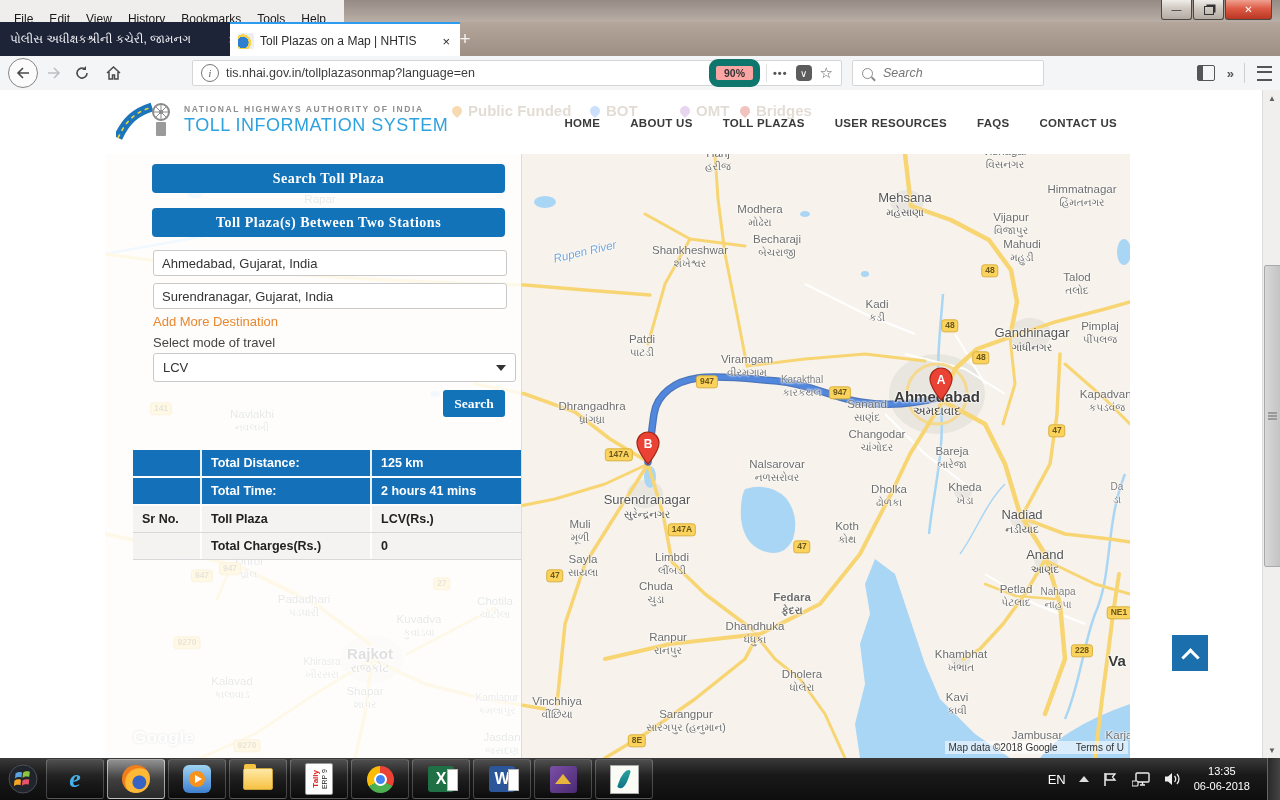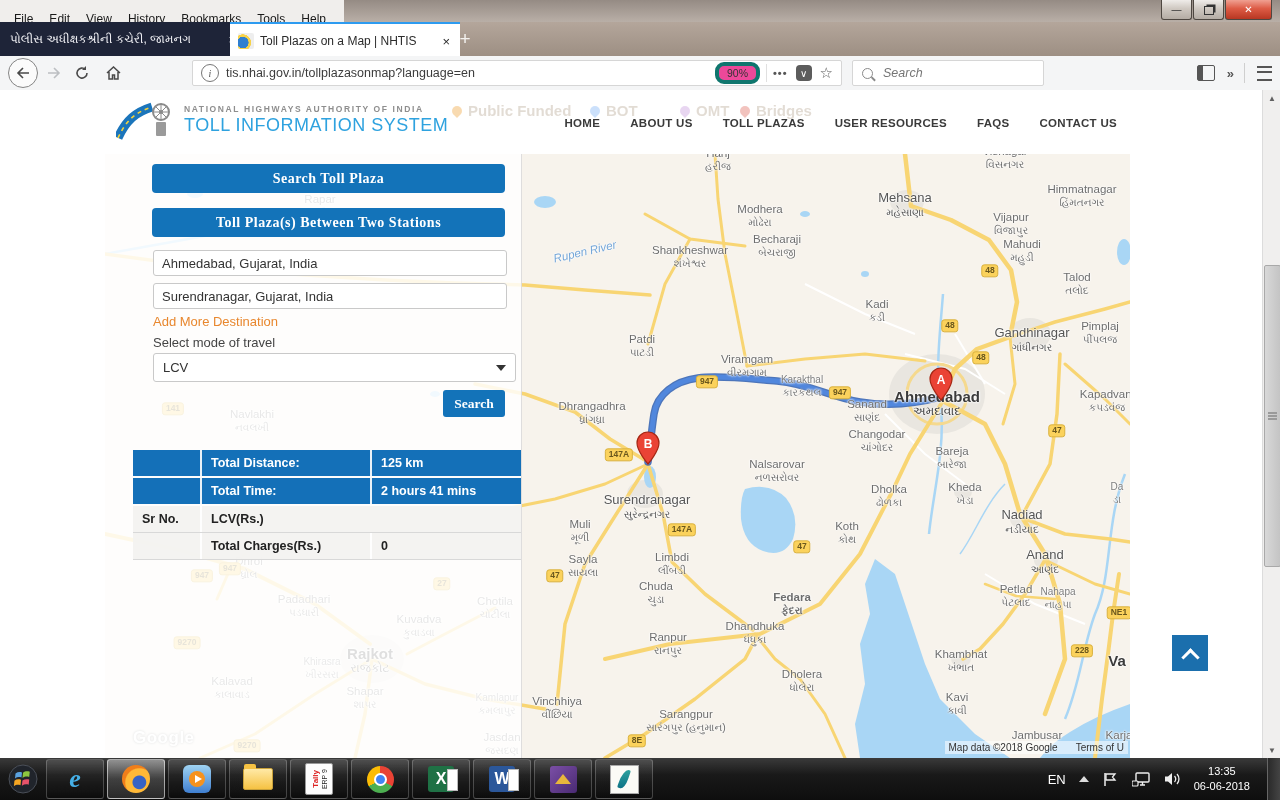--- a/index.html
+++ b/index.html
@@ -34,22 +34,22 @@
     border-bottom:2px solid #a9a9a9;display:flex;align-items:center;}
   .navicon{color:#4a4a4a;display:flex;align-items:center;justify-content:center;}
   #backbtn{width:28px;height:28px;border:1px solid #858585;border-radius:50%;margin-left:8px;background:#fbfbfb;}
   #fwdbtn{width:24px;margin-left:4px;color:#b9bcbf;}
   #reloadbtn{width:24px;margin-left:4px;}
   #homebtn{width:26px;margin-left:6px;}
   #urlbar{position:relative;margin-left:66px;width:648px;height:24px;background:#fff;
     border:1px solid #d6d6d6;border-radius:2px;display:flex;align-items:center;font-size:12.5px;color:#3c3c3c;}
   #urlinfo{width:16px;height:16px;border:1px solid #777;border-radius:50%;font-size:10px;
     color:#555;display:flex;align-items:center;justify-content:center;margin:0 7px 0 8px;font-family:"Liberation Serif",serif;font-style:italic;}
-  #zoompill{margin-left:auto;border:4px solid #0f766e;border-radius:9px;background:#ec4899;
-    font-size:10.5px;color:#333;padding:1px 8px;}
+  #zoompill{margin-left:auto;border:7px solid #0f766e;border-radius:9px;background:#fca5a5;
+    font-size:10.5px;color:#333;padding:1px 8px;font-weight:bold;}
   #urlbar .sep{width:1px;height:18px;background:#e0e0e0;margin:0 6px;}
   #dots{letter-spacing:1px;font-size:11px;color:#555;font-weight:bold;}
   #pocket{width:16px;height:16px;margin:0 8px;border-radius:4px;background:#5c5c5c;color:#fff;
     font-size:10px;display:flex;align-items:center;justify-content:center;}
   #star{font-size:15px;color:#5a5a5a;margin-right:8px;}
   #searchbox{margin-left:10px;width:190px;height:24px;background:#fff;border:1px solid #d6d6d6;
     border-radius:2px;display:flex;align-items:center;}
   #searchbox input{border:none;outline:none;font-size:12.5px;font-style:italic;color:#777;width:140px;
     font-family:"Liberation Sans",sans-serif;background:transparent;}
   .mag{width:9px;height:9px;border:1.5px solid #8a8a8a;border-radius:50%;position:relative;margin:0 8px 0 9px;}
@@ -450,21 +450,21 @@
           <div class="badge" style="left: 450px; top: 422px;">47</div>
           <div class="badge" style="left: 697px; top: 393px;">47</div>
           <div class="badge" style="left: 532px; top: 587px;">8E</div>
           <div class="badge" style="left: 977px; top: 497px;">228</div>
           <div class="badge" style="left: 1014px; top: 459px;">NE1</div>
           <div class="badge" style="left: 337px; top: 430px;">27</div>
           <div class="badge" style="left: 97px; top: 422px;">947</div>
           <div class="badge" style="left: 125px; top: 415px;">947</div>
           <div class="badge" style="left: 82px; top: 489px;">9270</div>
           <div class="badge" style="left: 142px; top: 592px;">9270</div>
-          <div class="badge" style="left: 68px; top: 255px;">141</div>
+          <div class="badge" style="left: 56px; top: 255px;">141</div>
           <div class="marker" style="left: 824px; top: 213px;"><svg width="24" height="34" viewBox="0 0 24 34">
               <path d="M12 1C5.9 1 1 5.9 1 12c0 8.2 11 21 11 21s11-12.8 11-21C23 5.9 18.1 1 12 1z" fill="#ea4335" stroke="#a52714" stroke-width="1.2"></path>
               <text x="12" y="16.5" text-anchor="middle" font-size="12" font-weight="bold" fill="#fff" font-family="Liberation Sans, sans-serif">A</text>
             </svg></div>
           <div class="marker" style="left: 531px; top: 277px;"><svg width="24" height="34" viewBox="0 0 24 34">
               <path d="M12 1C5.9 1 1 5.9 1 12c0 8.2 11 21 11 21s11-12.8 11-21C23 5.9 18.1 1 12 1z" fill="#ea4335" stroke="#a52714" stroke-width="1.2"></path>
               <text x="12" y="16.5" text-anchor="middle" font-size="12" font-weight="bold" fill="#fff" font-family="Liberation Sans, sans-serif">B</text>
             </svg></div>
         </div>
 
@@ -492,20 +492,21 @@
               <div class="tcell">Total Distance:</div>
               <div class="tcell">125 km</div>
             </div>
             <div class="trow blue">
               <div class="tcell"></div>
               <div class="tcell">Total Time:</div>
               <div class="tcell">2 hours 41 mins</div>
             </div>
             <div class="trow light">
               <div class="tcell">Sr No.</div>
+              <div class="tcell">Toll Plaza</div>
               <div class="tcell">LCV(Rs.)</div>
             </div>
             <div class="trow light">
               <div class="tcell"></div>
               <div class="tcell">Total Charges(Rs.)</div>
               <div class="tcell">0</div>
             </div>
           </div>
       </div>
     </div>

